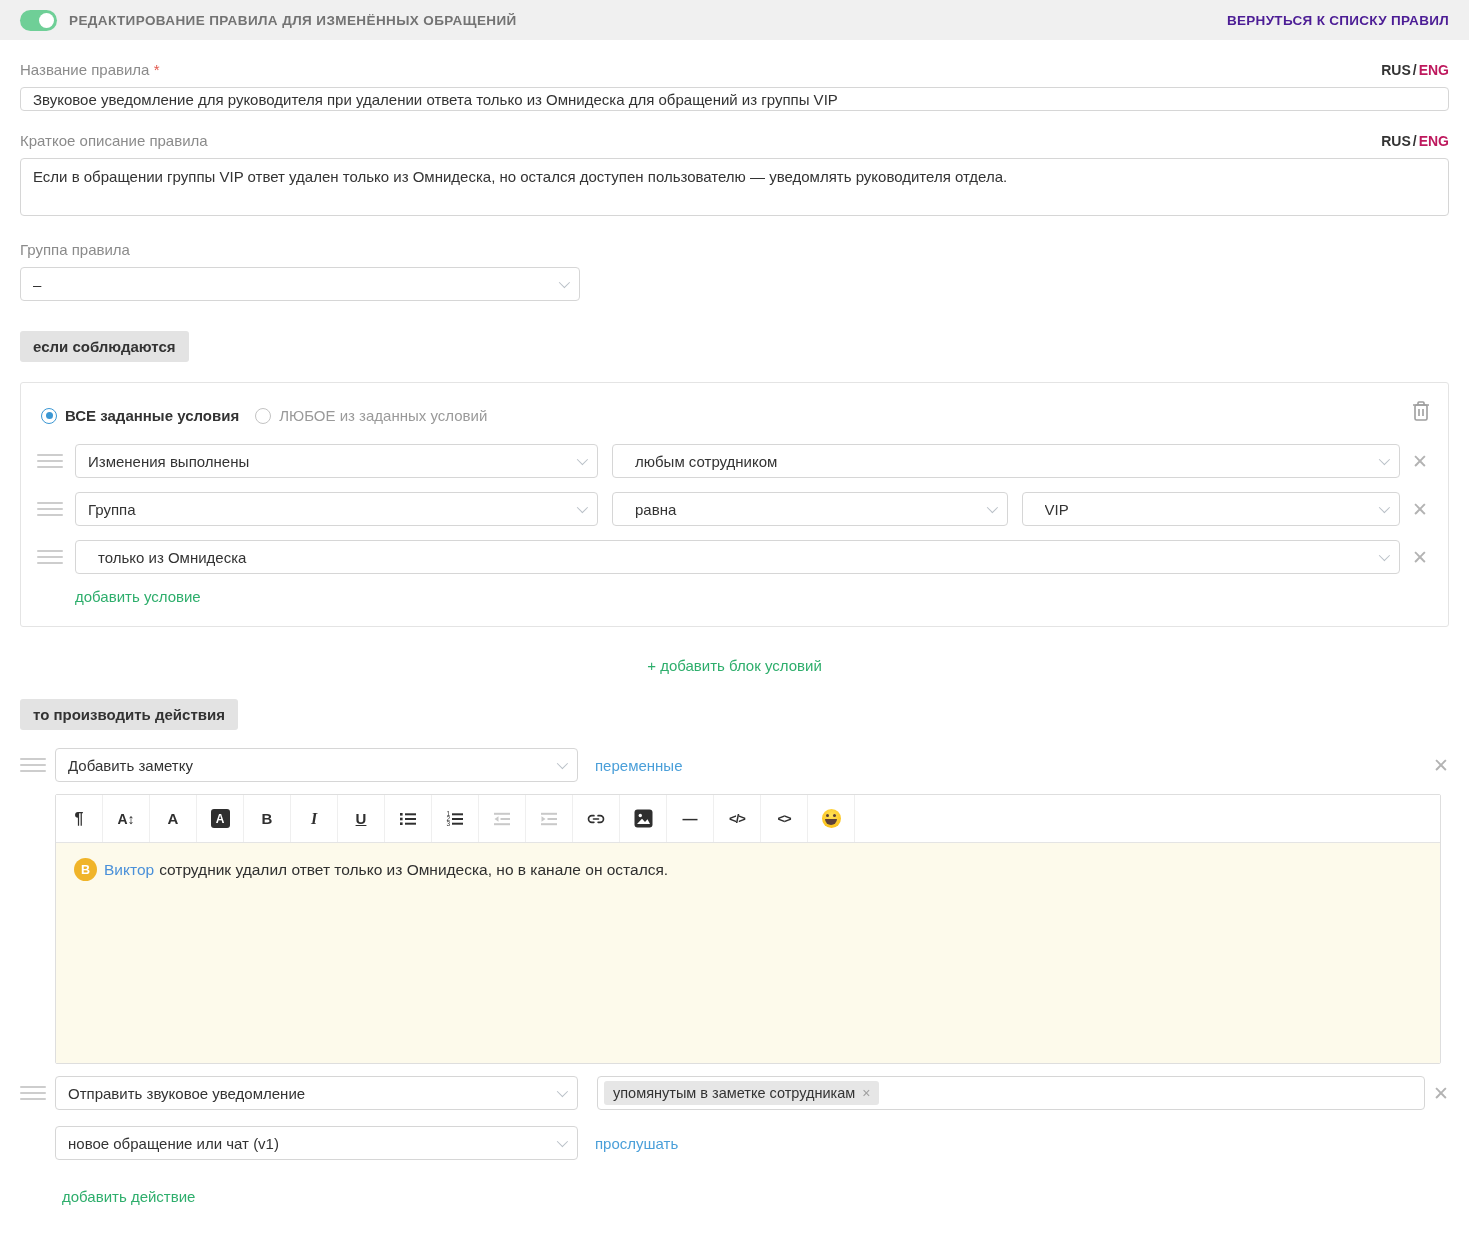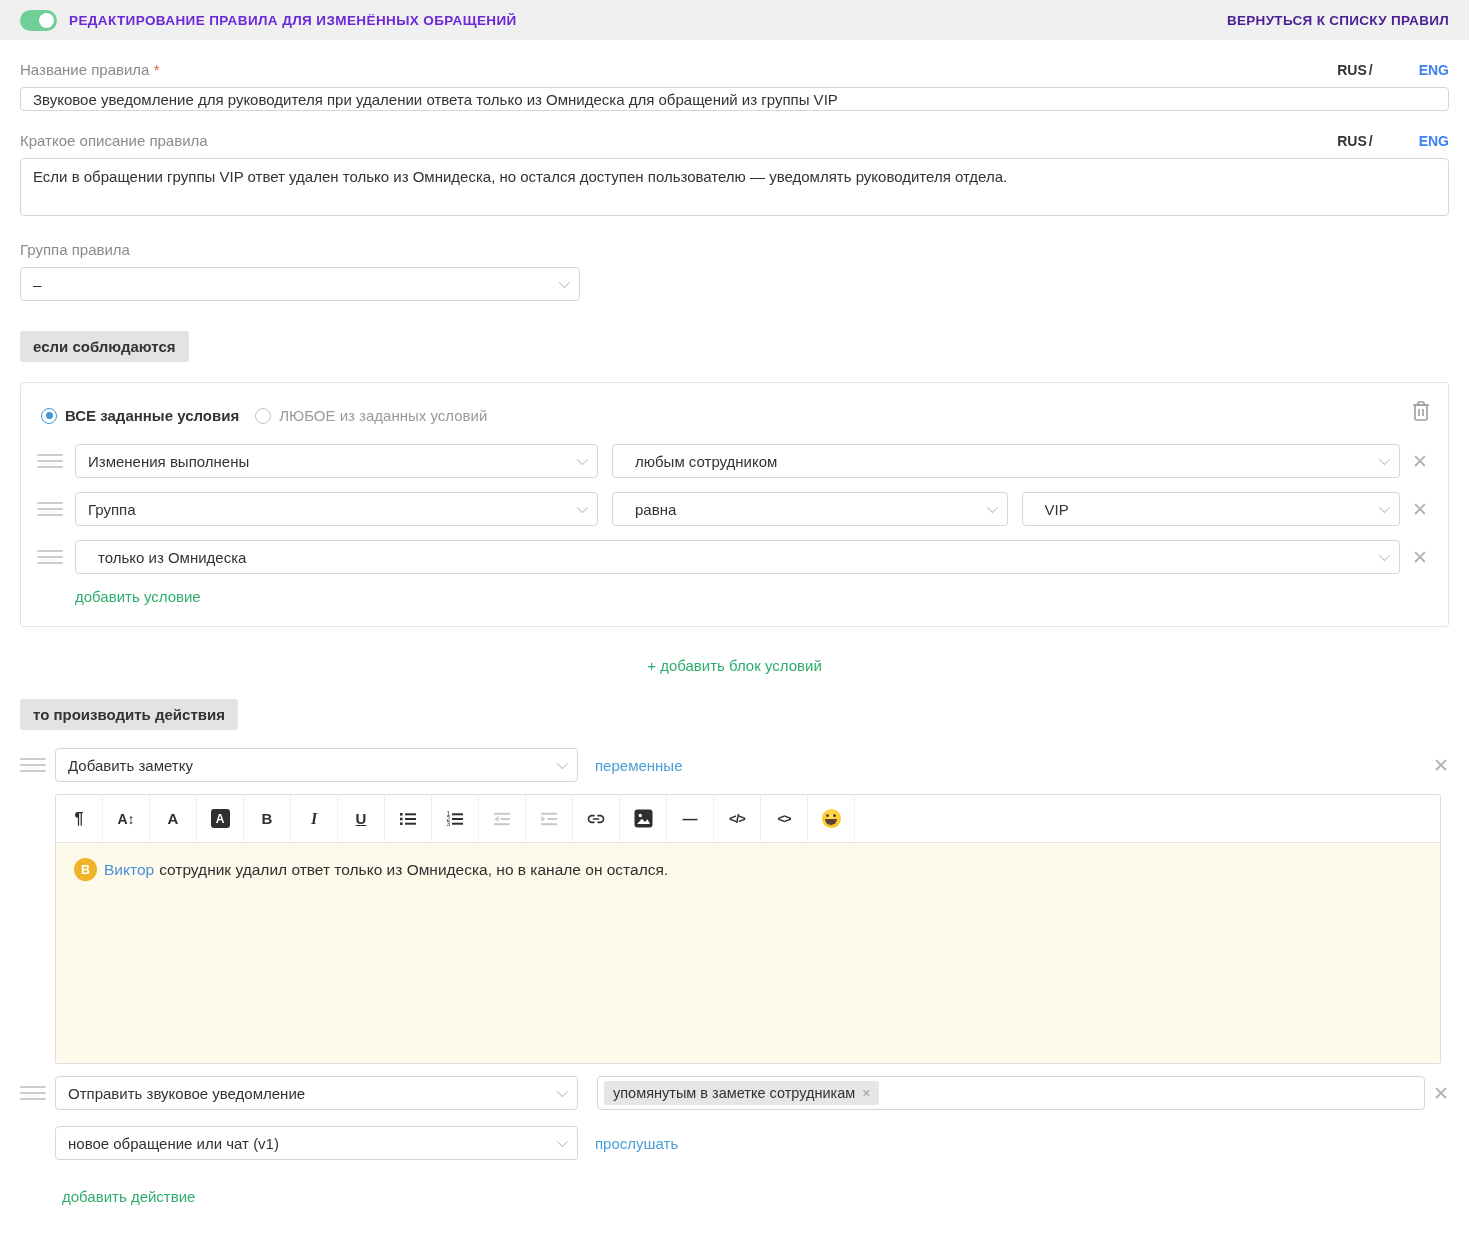--- a/index.html
+++ b/index.html
@@ -21,38 +21,38 @@
     background:#6fcf97; position:relative; display:inline-block;
     cursor:pointer; flex:0 0 auto;
   }
   .toggle .knob {
     position:absolute; top:3px; right:3px;
     width:15px; height:15px; border-radius:50%;
     background:#fff;
   }
   .topbar .title {
     margin-left:12px; font-size:13.5px; font-weight:600;
-    color:#6d28d9; letter-spacing:.4px;
+    color:#737373; letter-spacing:.4px;
   }
   .topbar .back {
     margin-left:auto; color:#4c1d95; font-size:13.5px; font-weight:600;
     letter-spacing:.3px; text-decoration:none; cursor:pointer;
   }
   
   .content { padding:0 20px 24px 20px; }
   .label-row {
     display:flex; justify-content:space-between; align-items:flex-end;
     margin:21px 0 9px 0;
   }
   .field-label { color:#8b8b8b; font-size:15px; }
   .req { color:#e2574c; }
   .lang { font-size:14px; font-weight:bold; }
   .lang b { color:#333; cursor:pointer; }
   .lang .sep { color:#333; margin:0 2px; }
-  .lang .eng { color:#3b82f6; cursor:pointer; text-decoration:none;margin-left:44px; }
+  .lang .eng { color:#be185d; cursor:pointer; text-decoration:none; }
 
   .input, .textarea, .select {
     width:100%; border:1px solid #d6d6d6; border-radius:4px;
     font-family:"Liberation Sans", sans-serif;
     font-size:15px; color:#333; background:#fff;
   }
   .input { height:24px; padding:0 12px; outline:none; }
   .textarea { height:58px; padding:8px 12px; resize:none; outline:none; line-height:1.35; }
 
   .select {

